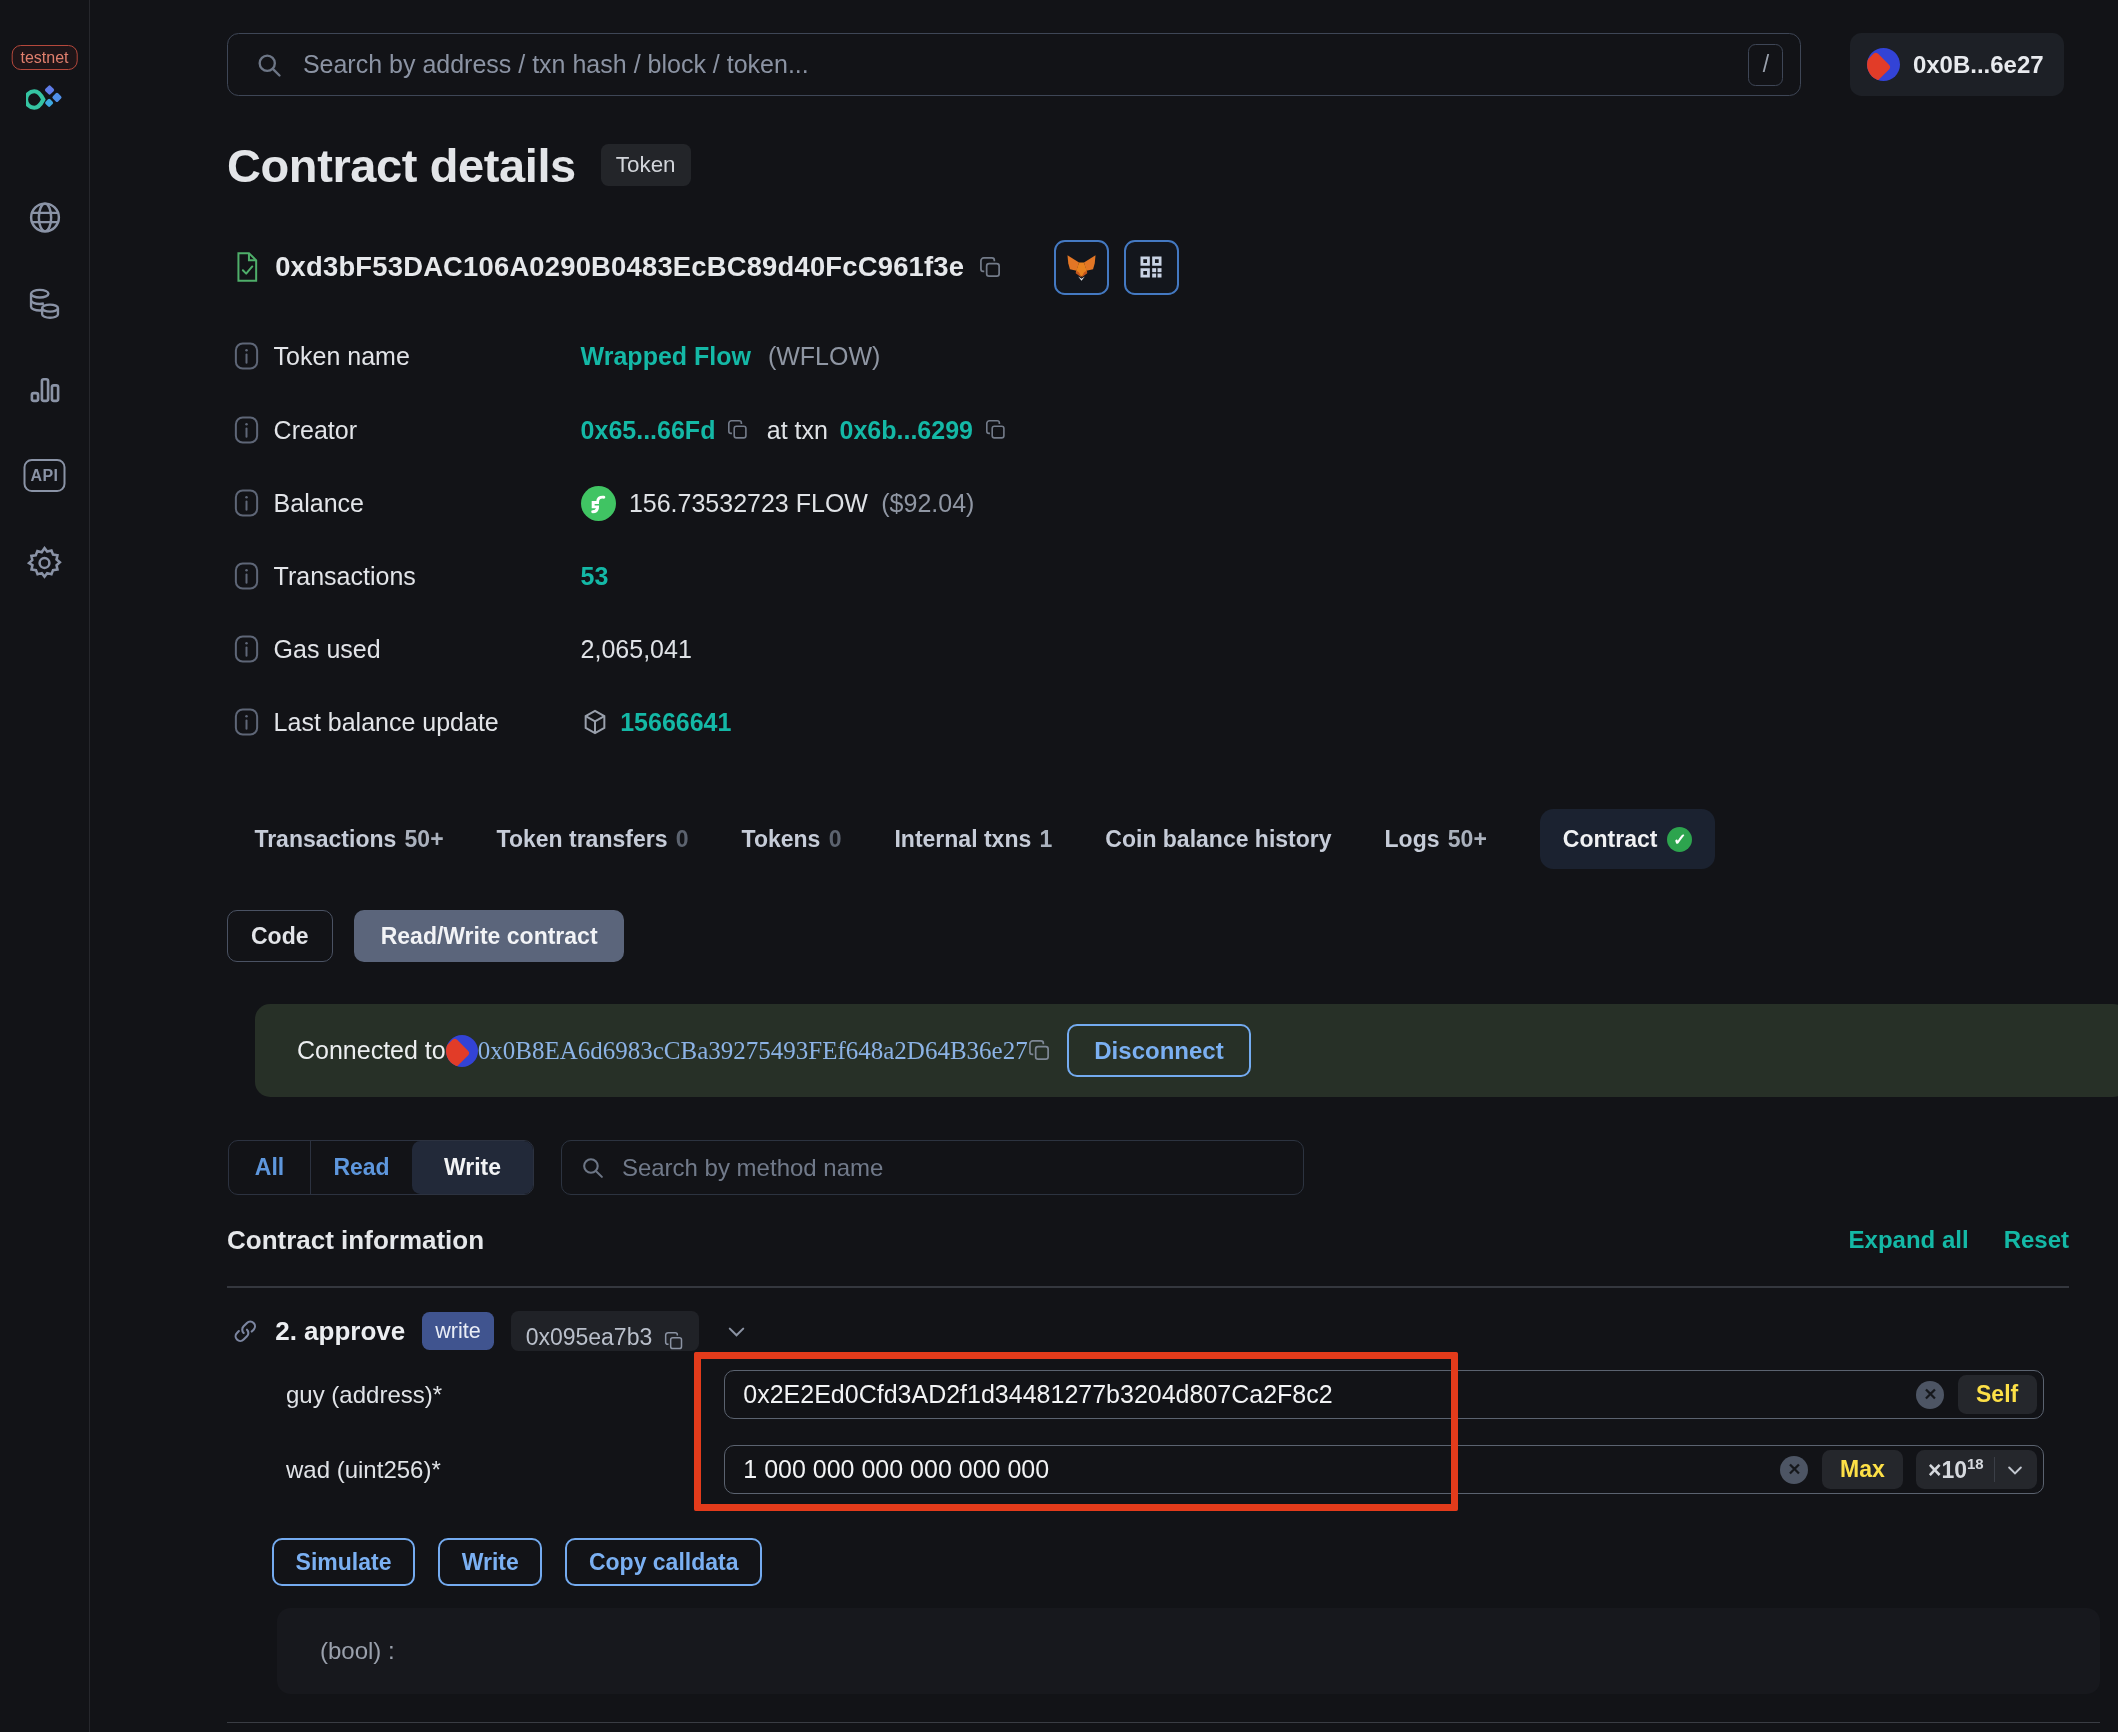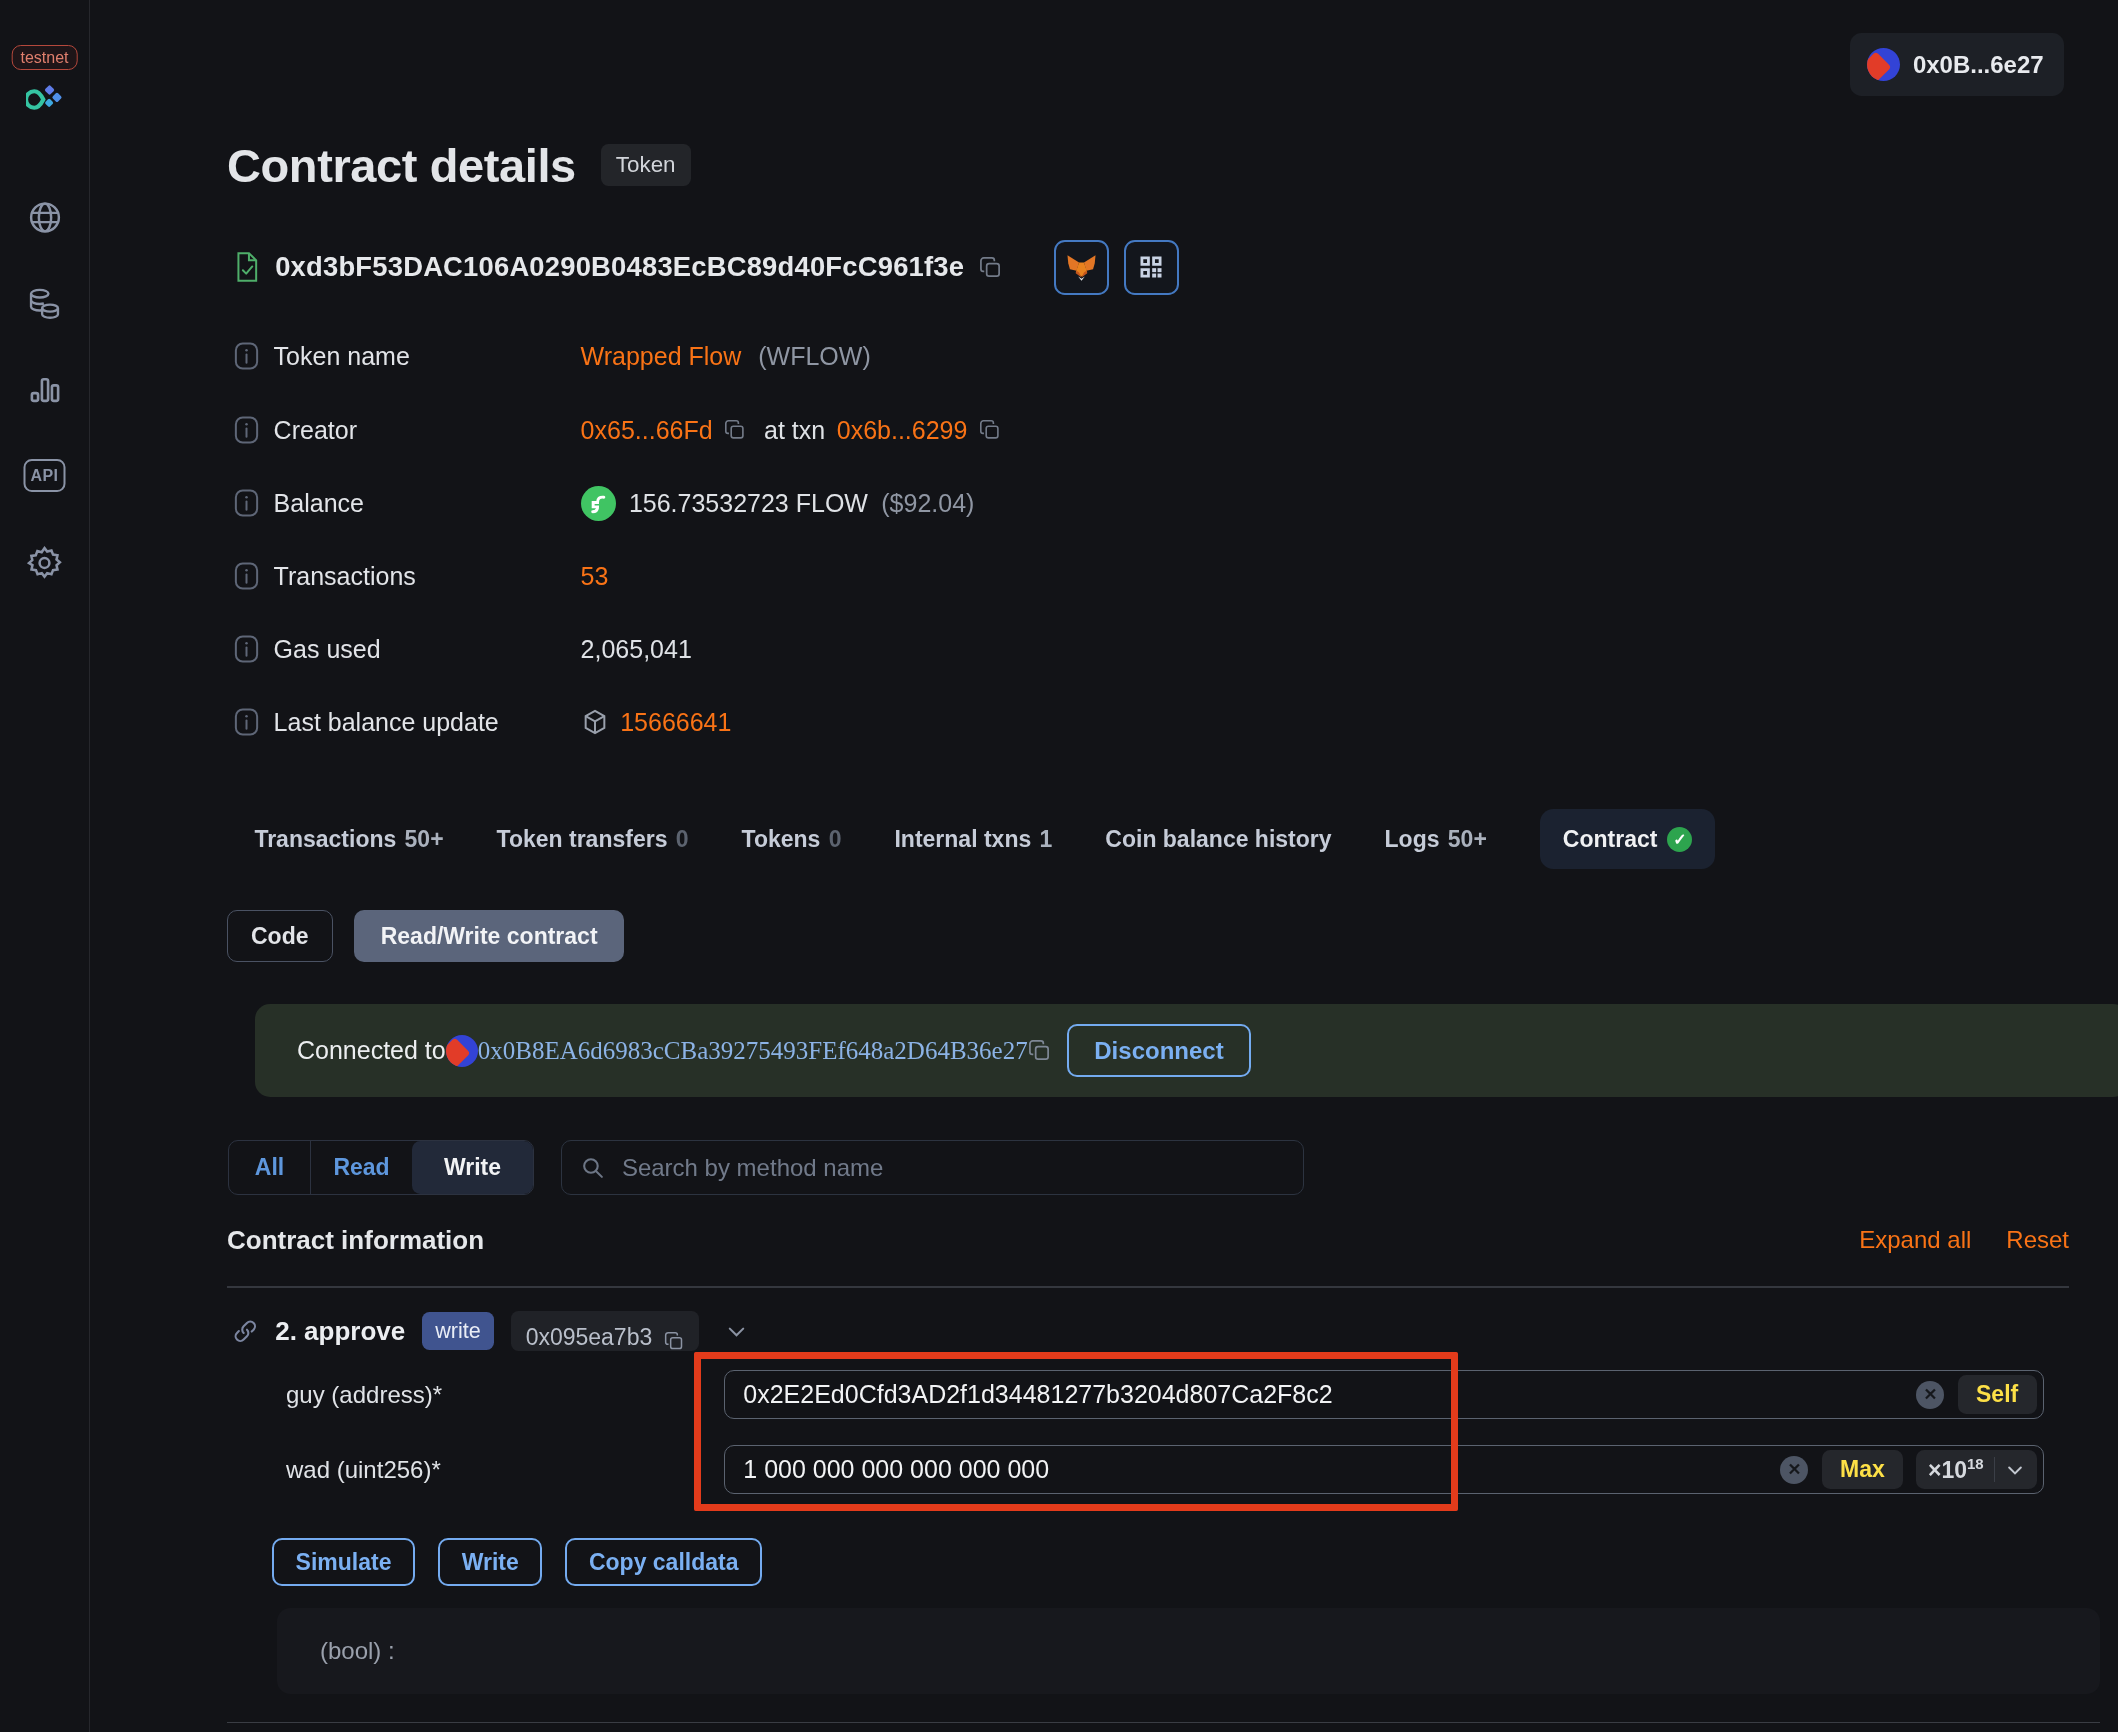--- a/index.html
+++ b/index.html
@@ -45,21 +45,21 @@
   .addr{font-size:27.4px;font-weight:600;color:#e6e8eb;letter-spacing:0.2px;}
   .icon-btn{width:55px;height:55px;border:2.1px solid #4479c2;border-radius:10.8px;background:#13161c;
             display:flex;align-items:center;justify-content:center;cursor:pointer;box-sizing:border-box;}
   .copy{cursor:pointer;display:inline-flex;flex:none;}
 
   
   .info-row{left:227px;height:40px;display:flex;align-items:center;position:absolute;}
   .info-ic{margin-left:6.6px;margin-right:15px;flex:none;display:inline-flex;}
   .info-label{width:307px;font-size:25px;color:#e2e4e8;}
   .val{font-size:25px;}
-  .link{color:#f97316;cursor:pointer;text-decoration:none;}
+  .link{color:#14b8a6;cursor:pointer;text-decoration:none;font-weight:bold;}
   .gray{color:#8f96a3;}
   .white{color:#dfe2e6;}
 
   
   .tabs{left:227px;top:809px;height:60px;gap:53px;padding-left:27.4px;}
   .tab{font-size:23px;font-weight:600;color:#c6ccd8;cursor:pointer;white-space:nowrap;}
   .tab .cnt{color:#aab1bd;margin-left:8.3px;font-weight:600;}
   .tab .cnt.dim{color:#5c636f;}
   .tab.active{background:#1b2230;color:#f0f1f3;height:60px;display:flex;align-items:center;
               padding:0 23px;border-radius:13.3px;gap:10px;}
@@ -188,20 +188,28 @@
       <span class="api-box">API</span>
     </div>
     <div class="nav-ic ni5">
       <svg width="38" height="38" viewBox="0 0 24 24" fill="none" stroke="#8a93a6" stroke-width="1.6">
         <circle cx="12" cy="12" r="3.1"></circle>
         <path d="M12 2.6l1.7 2.2 2.7-.7 1 2.6 2.8.4-.6 2.7 2.1 1.8-2.1 1.8.6 2.7-2.8.4-1 2.6-2.7-.7-1.7 2.2-1.7-2.2-2.7.7-1-2.6-2.8-.4.6-2.7L2.2 12l2.1-1.8-.6-2.7 2.8-.4 1-2.6 2.7.7z"></path>
       </svg>
     </div>
   </aside>
 
+  <div class="abs flex search-bar">
+    <svg width="28" height="28" viewBox="0 0 24 24" fill="none" stroke="#6d7686" stroke-width="2">
+      <circle cx="10.5" cy="10.5" r="6.5"></circle>
+        <path d="M15.5 15.5L21 21" stroke-linecap="round"></path>
+    </svg>
+    <input type="text" placeholder="Search by address / txn hash / block / token..." style="">
+    <span class="kbd">/</span>
+  </div>
 
   <div class="abs flex account">
     <span class="avatar">
         <span class="gem"></span>
       </span>
     <span class="account-label">0x0B...6e27</span>
   </div>
 
   <div class="abs flex h1row">
     <span class="h1">Contract details</span>

